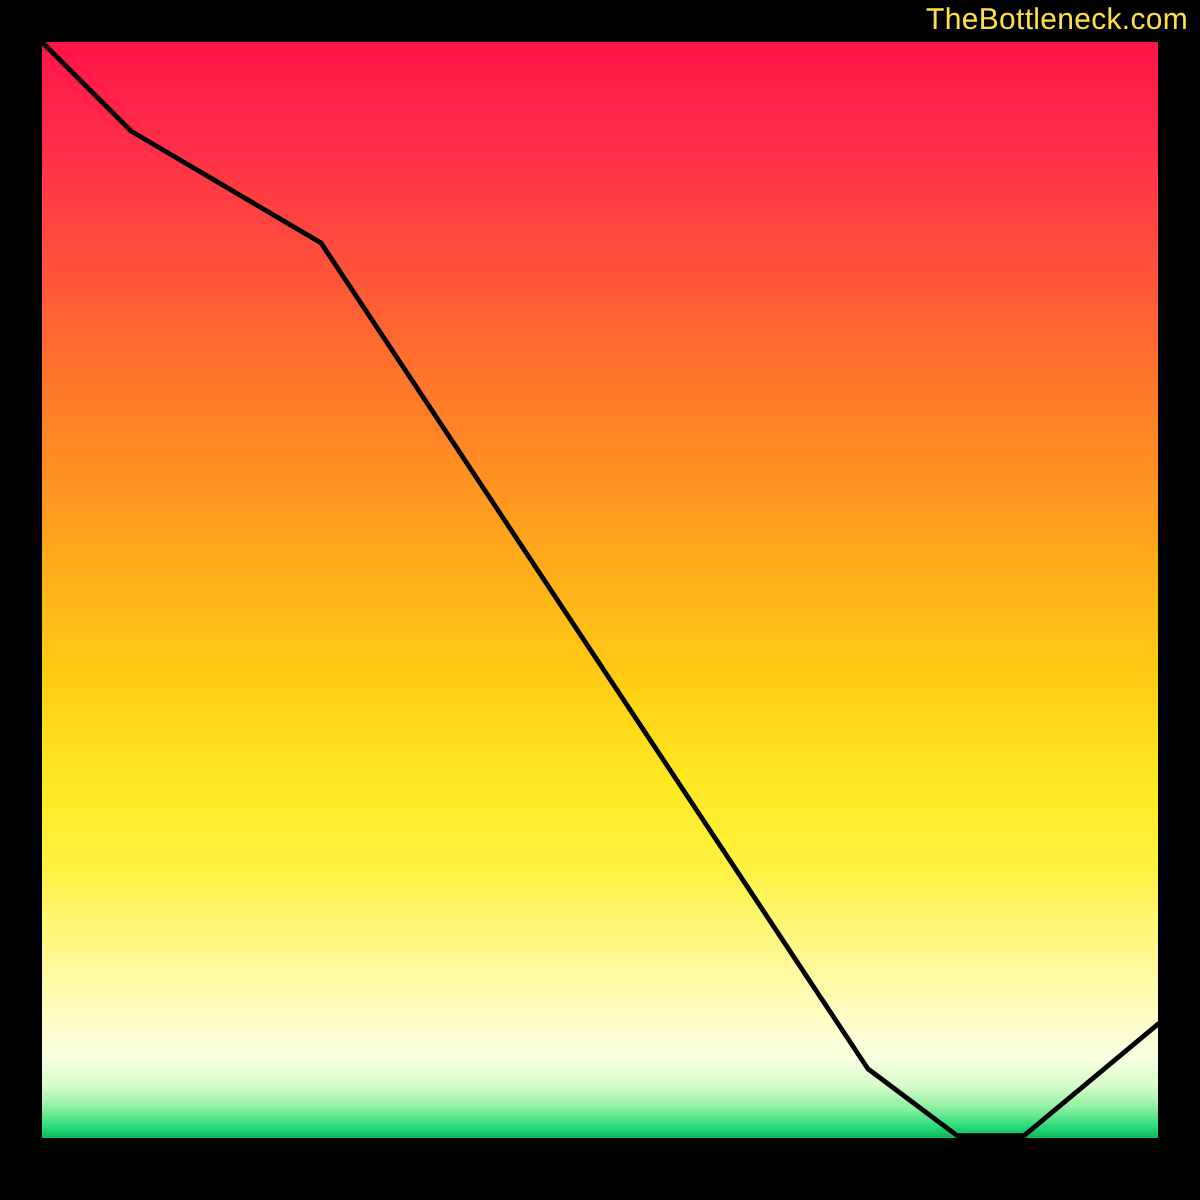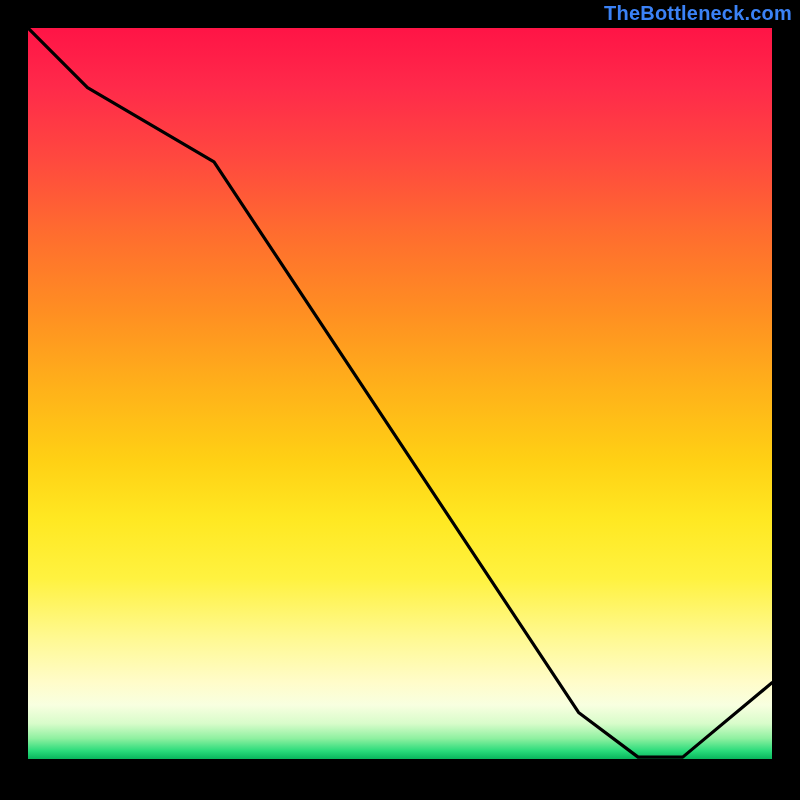--- a/index.html
+++ b/index.html
@@ -13,23 +13,23 @@
   }
   .chart-wrap {
     position: relative;
     width: 800px;
     height: 800px;
   }
   .attribution {
     position: absolute;
     top: 2px;
     right: 8px;
-    color: #3b82f6;
+    color: #fde047;
     font-size: 20px;
-    font-weight: 700;
+    font-weight: 400;
     letter-spacing: 0.2px;
     z-index: 5;
   }
   .plot-area {
     position: absolute;
     left: 28px;
     top: 28px;
     width: 744px;
     height: 744px;
     background: #000;

